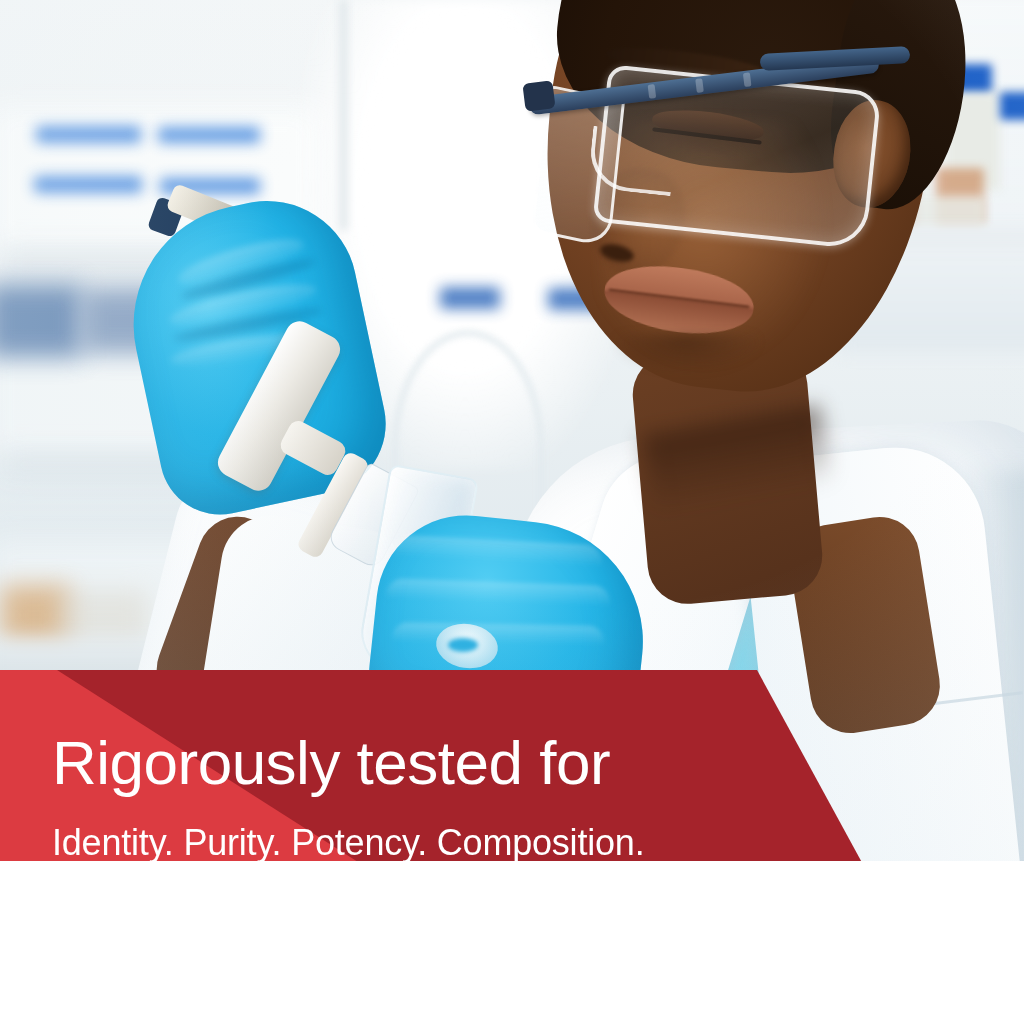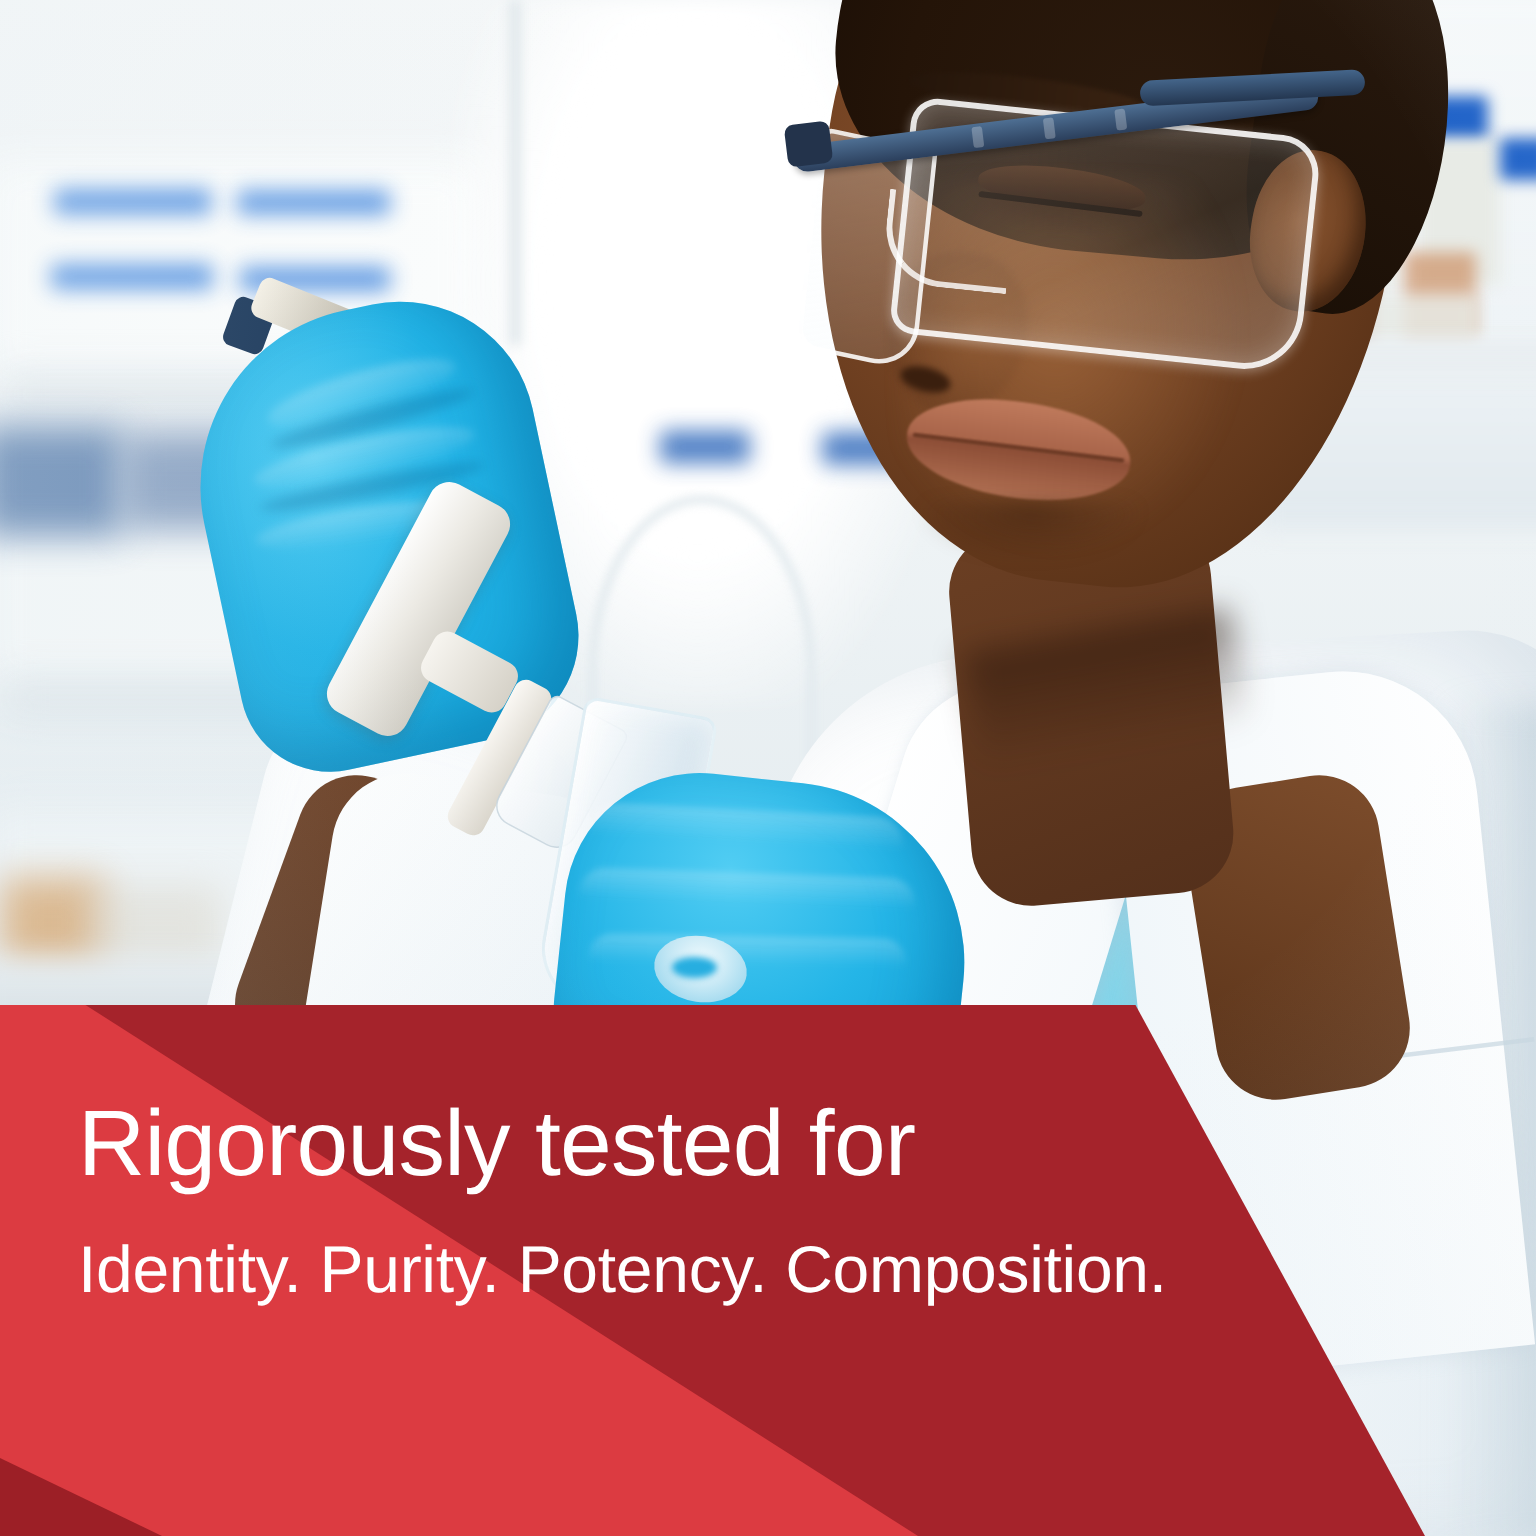--- a/index.html
+++ b/index.html
@@ -3,21 +3,21 @@
 <meta charset="utf-8">
 <style>
   html, body {
     margin: 0;
     padding: 0;
     background: #ffffff;
   }
   #stage {
     position: relative;
     width: 1024px;
-    height: 1024px;
+    height: 861px;
     overflow: hidden;
     font-family: "Liberation Sans", sans-serif;
     background: #e9eef1;
   }
 
   
   .photo {
     position: absolute;
     inset: 0;
     overflow: hidden;
@@ -534,21 +534,21 @@
     font-weight: 300;
     margin: 0;
     white-space: nowrap;
   }
   .headline .bold {
     font-weight: 700;
     letter-spacing: -1px;
   }
   .subhead {
     color: #ffffff;
-    font-size: 44px;
+    font-size: 36px;
     font-weight: 400;
     letter-spacing: -0.2px;
     margin: 26px 0 0 0;
     white-space: nowrap;
   }
 </style>
 </head>
 <body>
 
 <div id="stage" style="--red-dark: #A5232B; --red-light: #DC3B41; --red-deep: #9C1F26;">

